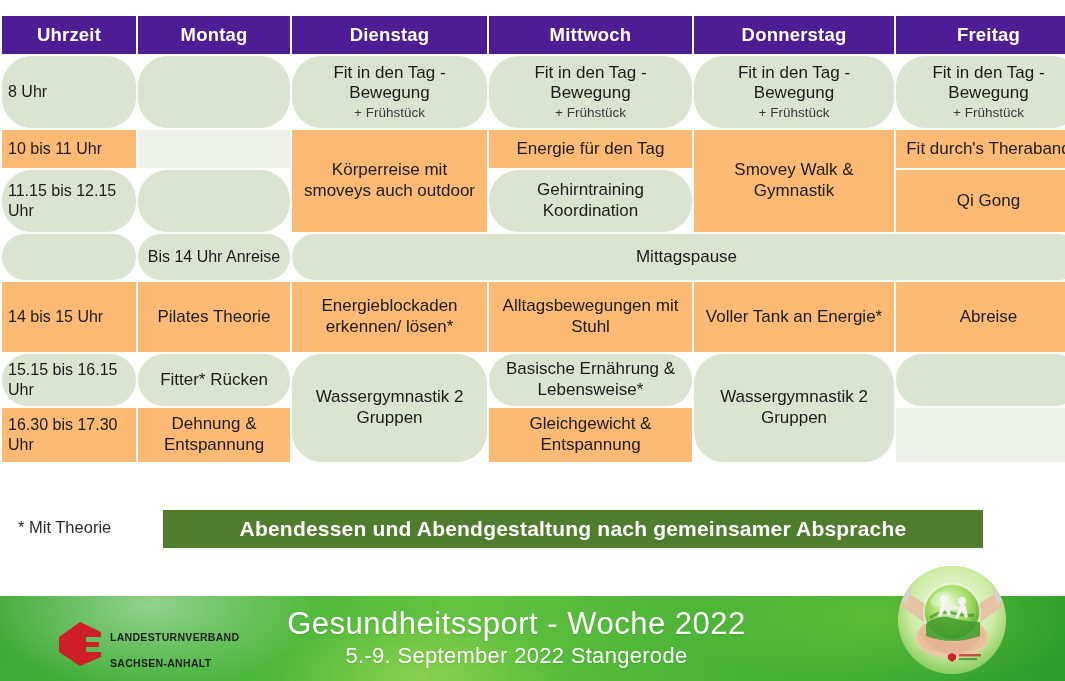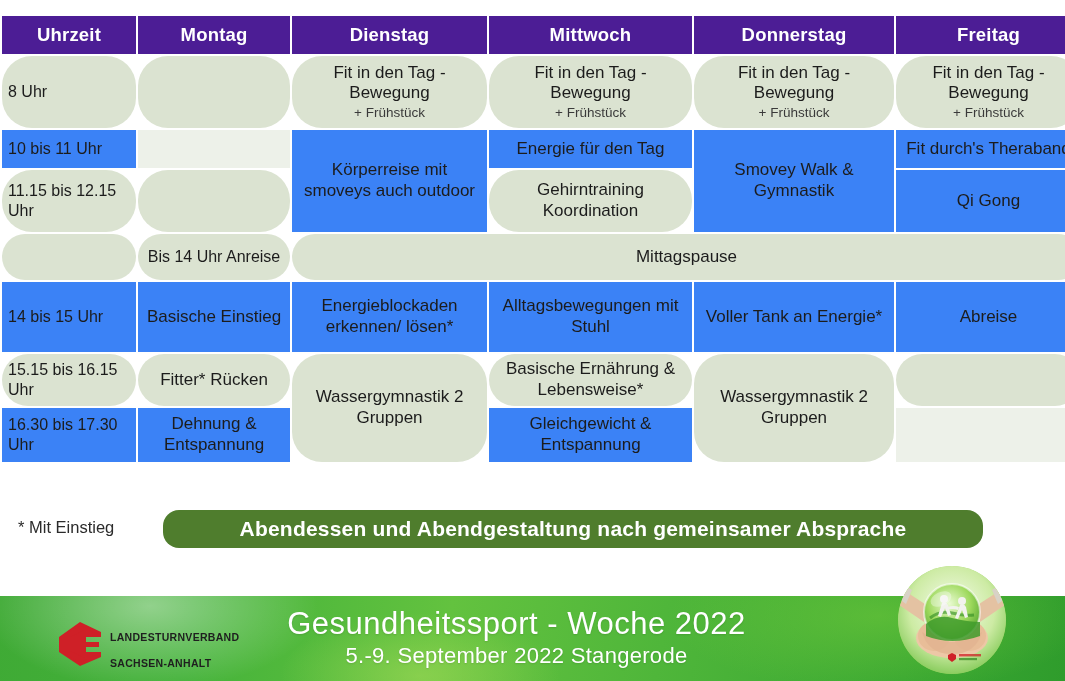--- a/index.html
+++ b/index.html
@@ -34,21 +34,21 @@
     color: #ffffff;
     font-weight: bold;
     font-size: 18.5px;
     height: 38px;
     letter-spacing: .2px;
   }
   td.time {
     text-align: left;
     font-size: 16px;
   }
-  .lt  { background: #3b82f6; }
+  .lt  { background: #fdba74; }
   .dk  { background: #dbe3d1; border-radius: 30px; }
   .blank-lt { background:#edf1e9; }
   .blank-dk { background:#dbe3d1; }
   .corner { background:#dbe3d1; }
   .bold { font-weight: bold; }
   .sub {
     display:block;
     font-size: 13.5px;
     color: #3a3a3a;
     margin-top: 1px;
@@ -68,21 +68,20 @@
     left: 163px; top: 510px;
     width: 820px; height: 38px;
     background: #4f7d2d;
     color: #ffffff;
     font-weight: bold;
     font-size: 21px;
     display: flex;
     align-items: center;
     justify-content: center;
     letter-spacing: .2px;
-    border-radius: 16px;
   }
 
   
   .footer-band {
     position: absolute;
     left: 0; top: 596px;
     width: 1065px; height: 85px;
     background:
       radial-gradient(ellipse 240px 120px at 150px 10px, rgba(255,255,255,.42), rgba(255,255,255,0) 70%),
       radial-gradient(ellipse 200px 90px at 420px 80px, rgba(168,220,90,.55), rgba(168,220,90,0) 70%),
@@ -190,21 +189,21 @@
       </tr>
 
       <tr style="height:46px">
         <td class="time dk corner"></td>
         <td class="dk bold" style="font-size:16px">Bis 14 Uhr Anreise</td>
         <td class="dk mittag" colspan="4">Mittagspause</td>
       </tr>
 
       <tr style="height:70px">
         <td class="time lt">14 bis 15 Uhr</td>
-        <td class="lt">Basische Einstieg</td>
+        <td class="lt">Pilates Theorie</td>
         <td class="lt">Energieblockaden erkennen/ lösen*</td>
         <td class="lt">Alltagsbewegungen mit Stuhl</td>
         <td class="lt">Voller Tank an Energie*</td>
         <td class="lt bold">Abreise</td>
       </tr>
 
       <tr style="height:52px">
         <td class="time dk">15.15 bis 16.15 Uhr</td>
         <td class="dk">Fitter* Rücken</td>
         <td class="dk" rowspan="2">Wassergymnastik 2 Gruppen</td>
@@ -216,21 +215,21 @@
       <tr style="height:54px">
         <td class="time lt">16.30 bis 17.30 Uhr</td>
         <td class="lt">Dehnung &amp; Entspannung</td>
         <td class="lt">Gleichgewicht &amp; Entspannung</td>
         <td class="lt blank-lt"></td>
       </tr>
 
     </tbody>
   </table>
 
-  <div class="theorie">* Mit Einstieg</div>
+  <div class="theorie">* Mit Theorie</div>
 
   <div class="evening-banner">Abendessen und Abendgestaltung nach gemeinsamer Absprache</div>
 
   <div class="footer-band">
 
     <div class="ltv-logo">
       <svg class="ltv-mark" viewBox="0 0 44 46">
         <polygon points="22,1 43,11 43,16 28,16 28,21 41,21 41,26 28,26 28,31 43,31 43,36 22,45 1,31 1,16" fill="#cf2027"></polygon>
         <polygon points="22,6 12,12 12,34 22,40 36,33 28,33 28,36 16,31 16,15 28,10 28,13 36,13" fill="#ffffff" opacity="0.0"></polygon>
         <path d="M22,4 L6,14 L6,32 L22,42 L38,33 L27,33 L27,37 L12,30 L12,16 L27,9 L27,13 L38,13 Z" fill="#cf2027"></path>

